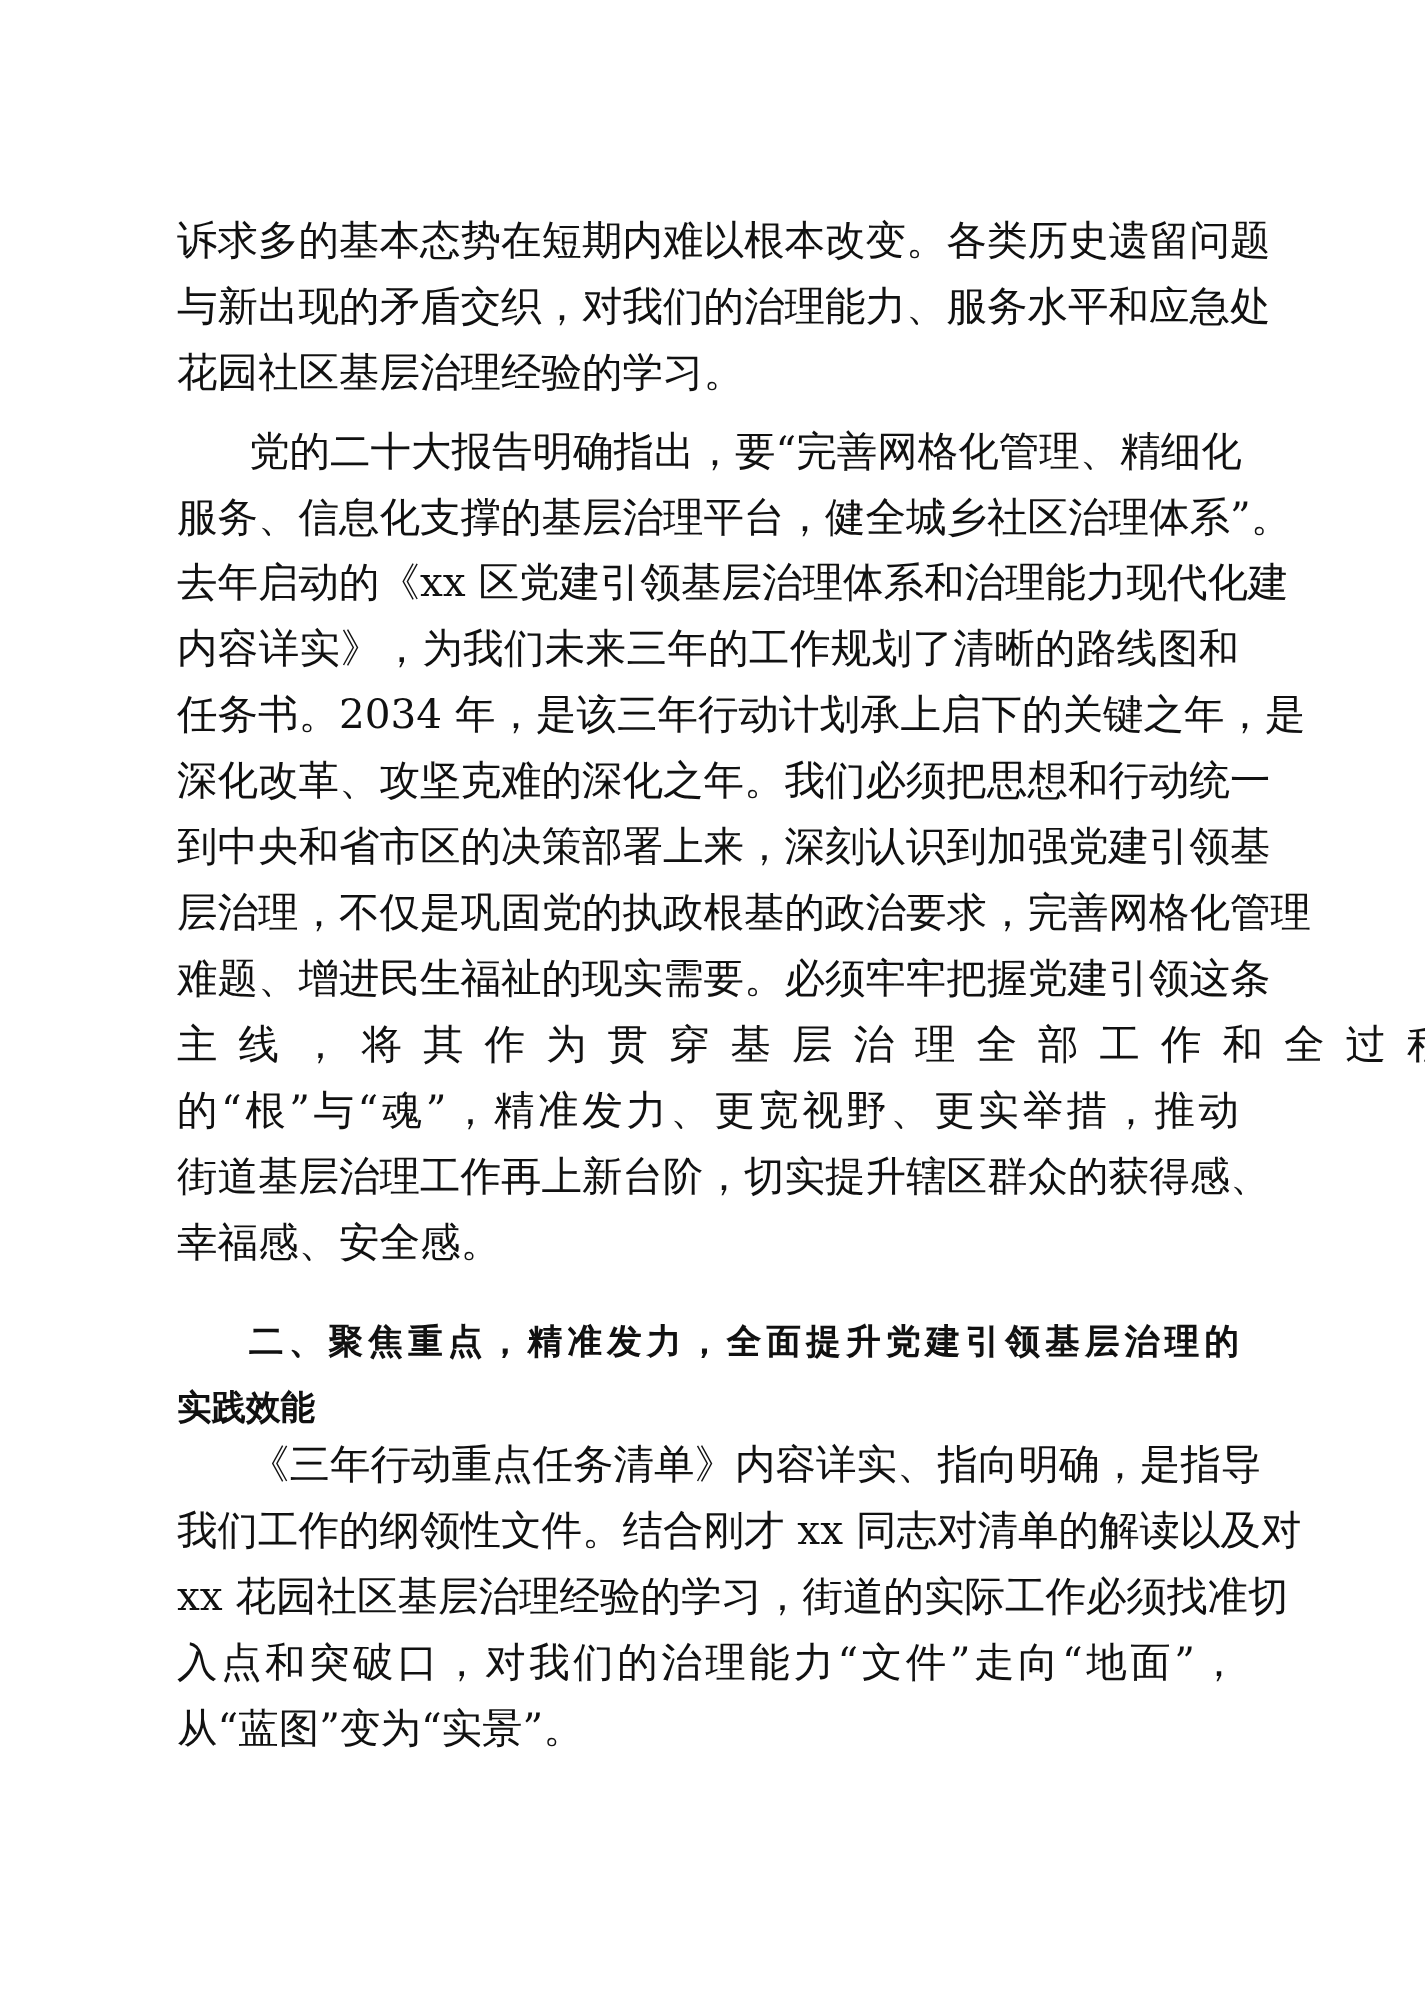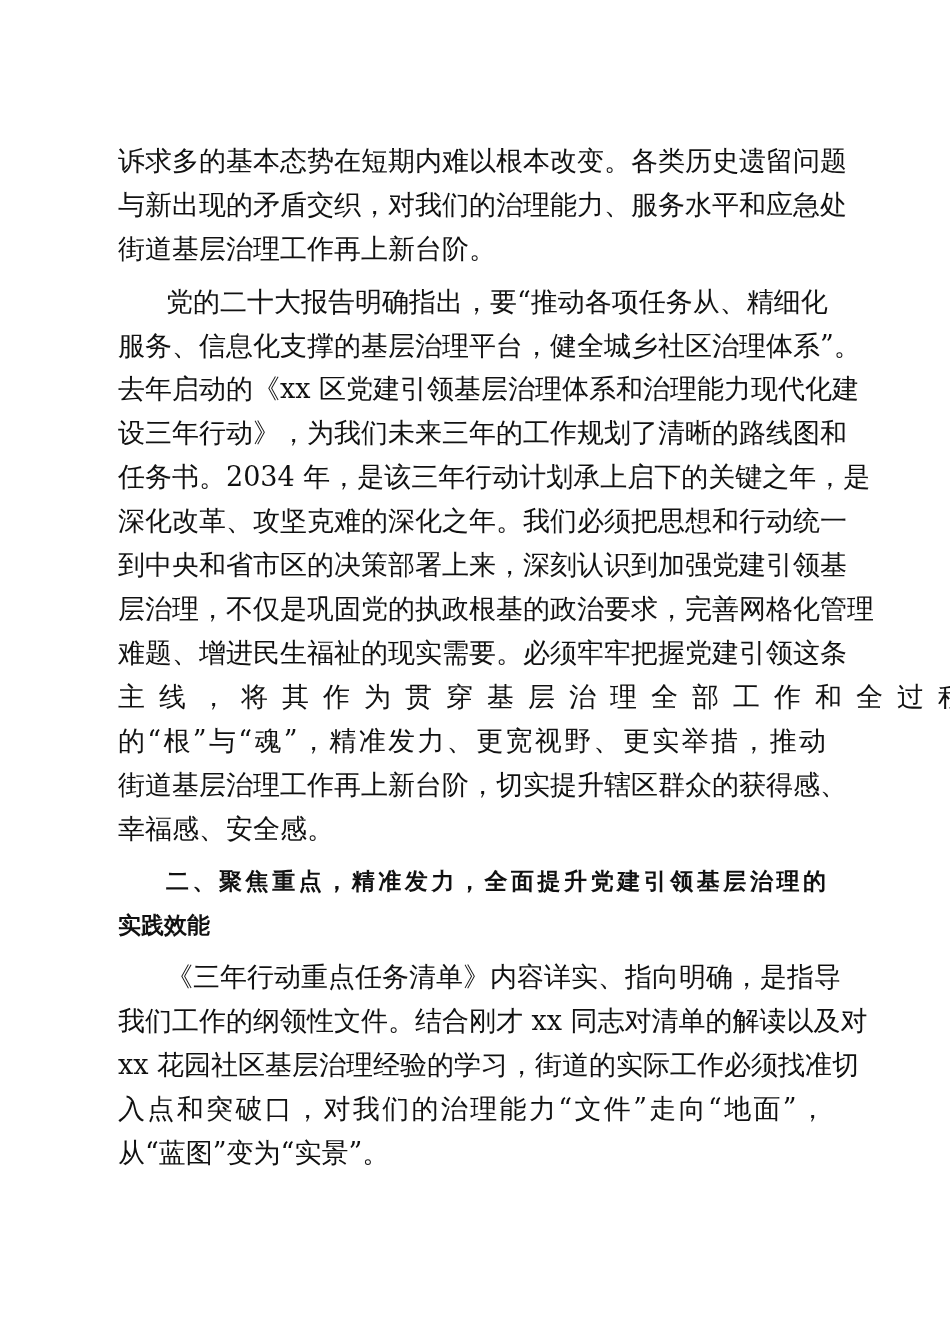--- a/index.html
+++ b/index.html
@@ -8,35 +8,35 @@
     .line {
       position: absolute; left: 0; width: 708px; height: 36px;
       font-family: "DejaVu Serif", "Liberation Serif", serif;
       font-size: 27px; line-height: 36px; color: #111;
       white-space: nowrap; letter-spacing: 0px;
     }
     .line.justify { text-align: justify; text-align-last: justify; }
     .line.indent { padding-left: 48px; width: 660px; }
     .line.heading {
       font-family: "DejaVu Sans", "Liberation Sans", sans-serif;
-      font-weight: bold; font-size: 23px;
+      font-weight: bold; font-size: 23px; margin-top: 14px;
     }
   </style>
 </head>
 <body>
 
 <div class="page">
   <div class="line justify" style="top:0px">诉求多的基本态势在短期内难以根本改变。各类历史遗留问题</div>
   <div class="line justify" style="top:44px">与新出现的矛盾交织，对我们的治理能力、服务水平和应急处</div>
-  <div class="line" style="top:88px">街道基层治理工作再上新台阶。</div>
+  <div class="line" style="top:88px">花园社区基层治理经验的学习。</div>
 
-  <div class="line justify indent" style="top:141px">党的二十大报告明确指出，要“推动各项任务从、精细化</div>
+  <div class="line justify indent" style="top:141px">党的二十大报告明确指出，要“完善网格化管理、精细化</div>
   <div class="line justify" style="top:185px">服务、信息化支撑的基层治理平台，健全城乡社区治理体系”。</div>
   <div class="line justify" style="top:228px">去年启动的《xx 区党建引领基层治理体系和治理能力现代化建</div>
-  <div class="line justify" style="top:272px">设三年行动》，为我们未来三年的工作规划了清晰的路线图和</div>
+  <div class="line justify" style="top:272px">内容详实》，为我们未来三年的工作规划了清晰的路线图和</div>
   <div class="line justify" style="top:316px">任务书。2034 年，是该三年行动计划承上启下的关键之年，是</div>
   <div class="line justify" style="top:360px">深化改革、攻坚克难的深化之年。我们必须把思想和行动统一</div>
   <div class="line justify" style="top:404px">到中央和省市区的决策部署上来，深刻认识到加强党建引领基</div>
   <div class="line justify" style="top:448px">层治理，不仅是巩固党的执政根基的政治要求，完善网格化管理</div>
   <div class="line justify" style="top:492px">难题、增进民生福祉的现实需要。必须牢牢把握党建引领这条</div>
   <div class="line justify" style="top:536px; letter-spacing:14px;">主线，将其作为贯穿基层治理全部工作和全过程</div>
   <div class="line justify" style="top:580px">的“根”与“魂”，精准发力、更宽视野、更实举措，推动</div>
   <div class="line justify" style="top:624px">街道基层治理工作再上新台阶，切实提升辖区群众的获得感、</div>
   <div class="line" style="top:668px">幸福感、安全感。</div>
 

